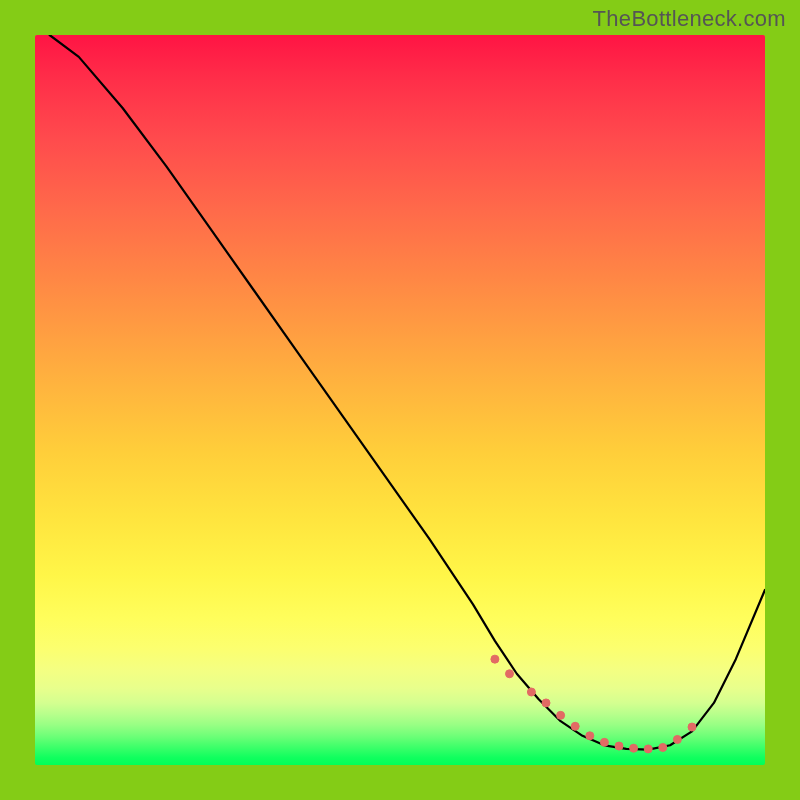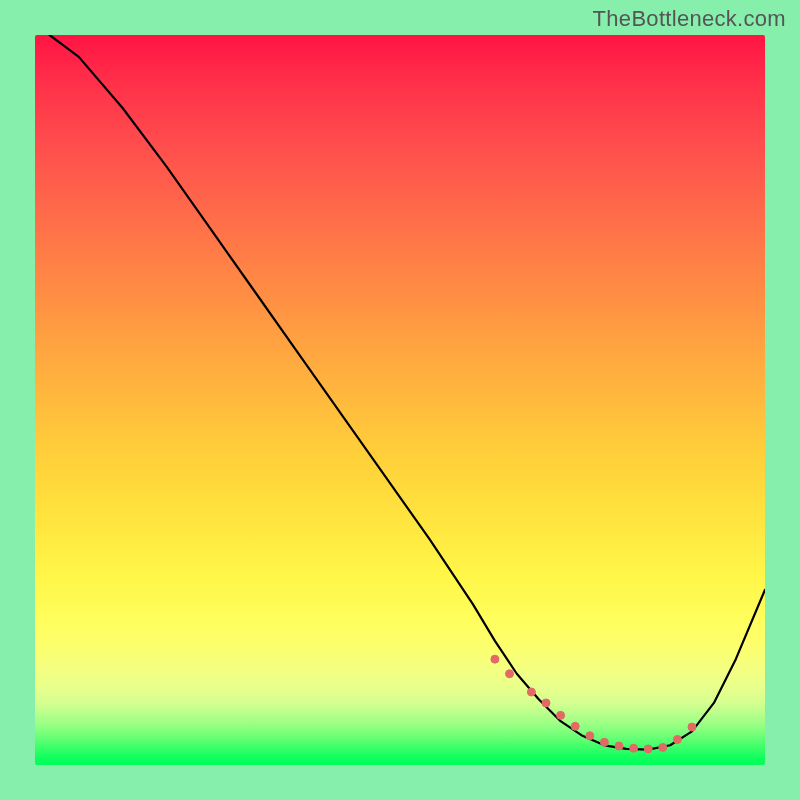--- a/index.html
+++ b/index.html
@@ -8,21 +8,21 @@
     width: 800px;
     height: 800px;
     background: #000;
     font-family: Arial, Helvetica, sans-serif;
     overflow: hidden;
   }
   .outer {
     position: relative;
     width: 800px;
     height: 800px;
-    background: #86efac;
+    background: #84cc16;
   }
   .watermark {
     position: absolute;
     top: 6px;
     right: 14px;
     color: #555;
     font-size: 22px;
     font-weight: 500;
     letter-spacing: 0.3px;
     z-index: 5;

